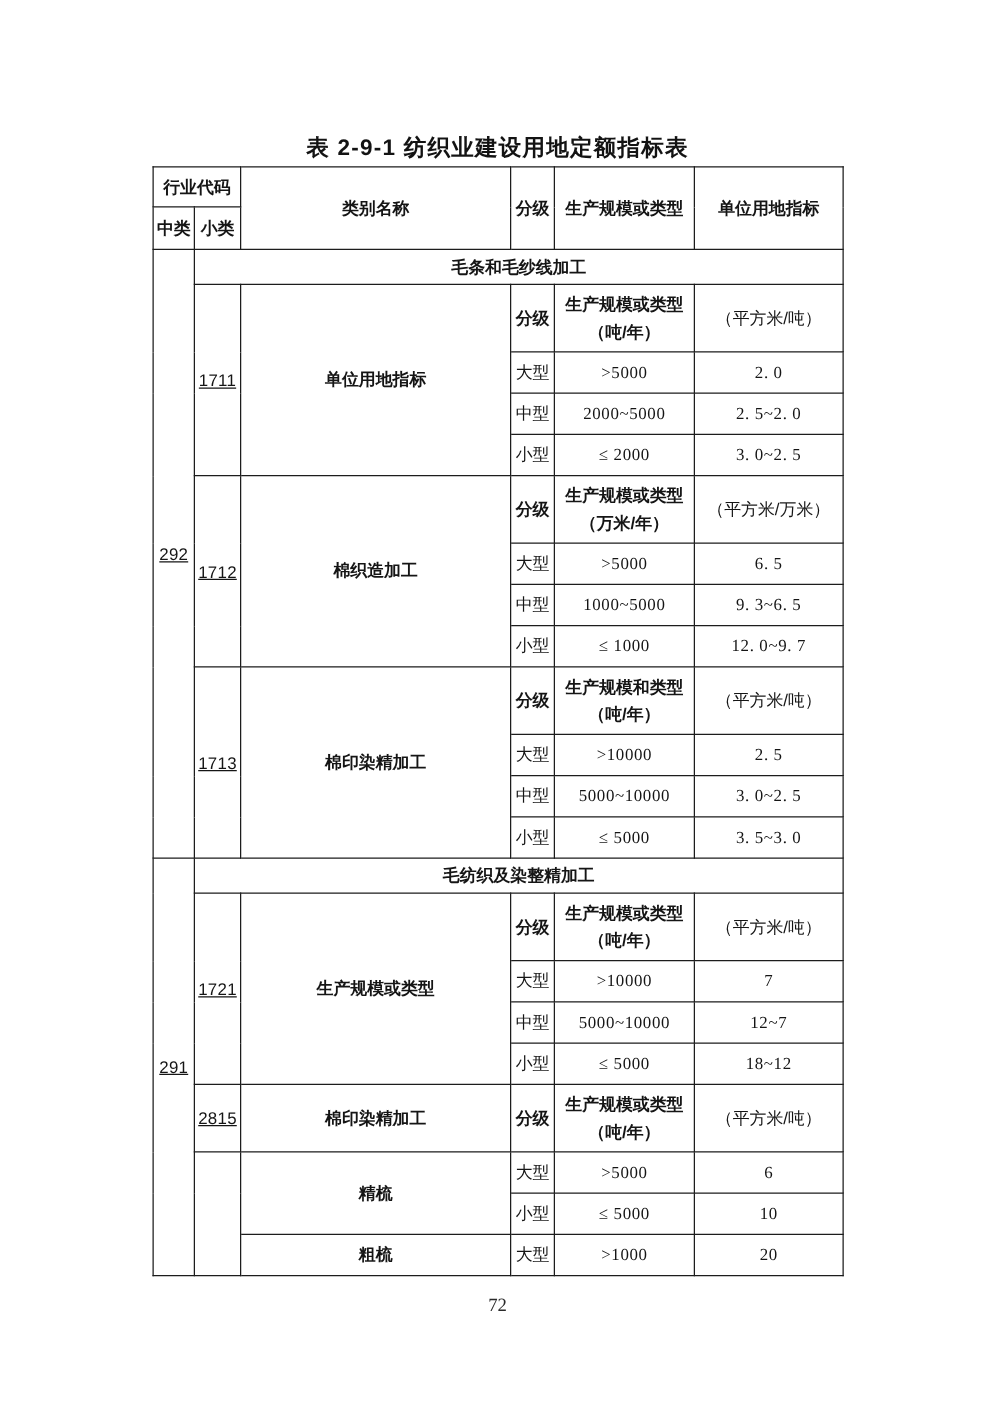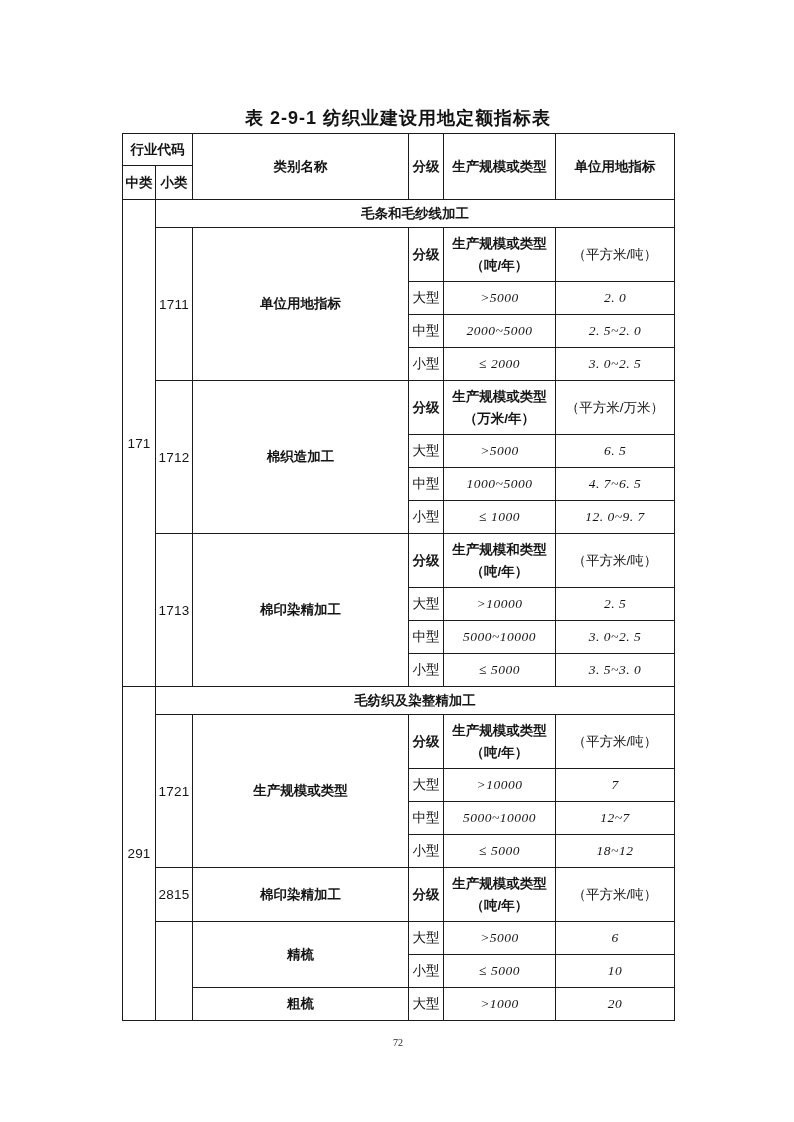--- a/index.html
+++ b/index.html
@@ -42,28 +42,28 @@
   col.w-grade { width: 35px; }
   col.w-scale { width: 112px; }
   col.w-unit  { width: 119px; }
   tr.r32 { height: 32px; }
   tr.r34 { height: 34px; }
   tr.r28 { height: 28px; }
   tr.r54 { height: 54px; }
   tr.r33 { height: 33px; }
   .bold { font-weight: bold; }
   .pre  { white-space: pre-line; line-height: 1.6; }
-  .num  { font-family: "Liberation Serif", "DejaVu Serif", serif; font-size: 13.5px; letter-spacing: 0.5px; font-style: italic; }
-  .code { font-size: 13px; letter-spacing: 0.2px; }
+  .num  { font-family: "Liberation Serif", "DejaVu Serif", serif; font-size: 13.5px; letter-spacing: 0.5px; }
+  .code { font-size: 13px; letter-spacing: 0.2px; text-decoration: underline; }
   .page-number {
     position: absolute;
     top: 1037px; left: 122px; width: 552px;
     text-align: center;
     font-family: "Liberation Serif", "DejaVu Serif", serif;
-    font-size: 10px;
+    font-size: 15px;
     color: #2a2a2a;
   }
 </style>
 </head>
 <body>
 
 <div class="page">
 
   <div class="doc-title">表 2-9-1 纺织业建设用地定额指标表</div>
 
@@ -84,21 +84,21 @@
         <td rowspan="2" class="bold">分级</td>
         <td rowspan="2" class="bold">生产规模或类型</td>
         <td rowspan="2" class="bold">单位用地指标</td>
       </tr>
       <tr class="r34">
         <td class="bold">中类</td>
         <td class="bold">小类</td>
       </tr>
 
       <tr class="r28">
-        <td rowspan="13" class="code">171</td>
+        <td rowspan="13" class="code">292</td>
         <td colspan="5" class="bold">毛条和毛纱线加工</td>
       </tr>
 
       <tr class="r54">
         <td rowspan="4" class="code">1711</td>
         <td rowspan="4" class="bold">单位用地指标</td>
         <td class="bold">分级</td>
         <td class="bold pre">生产规模或类型
 （吨/年）</td>
         <td>（平方米/吨）</td>
@@ -128,21 +128,21 @@
         <td>（平方米/万米）</td>
       </tr>
       <tr class="r33">
         <td>大型</td>
         <td class="num">&gt;5000</td>
         <td class="num">6. 5</td>
       </tr>
       <tr class="r33">
         <td>中型</td>
         <td class="num">1000~5000</td>
-        <td class="num">4. 7~6. 5</td>
+        <td class="num">9. 3~6. 5</td>
       </tr>
       <tr class="r33">
         <td>小型</td>
         <td class="num">≤ 1000</td>
         <td class="num">12. 0~9. 7</td>
       </tr>
 
       <tr class="r54">
         <td rowspan="4" class="code">1713</td>
         <td rowspan="4" class="bold">棉印染精加工</td>

